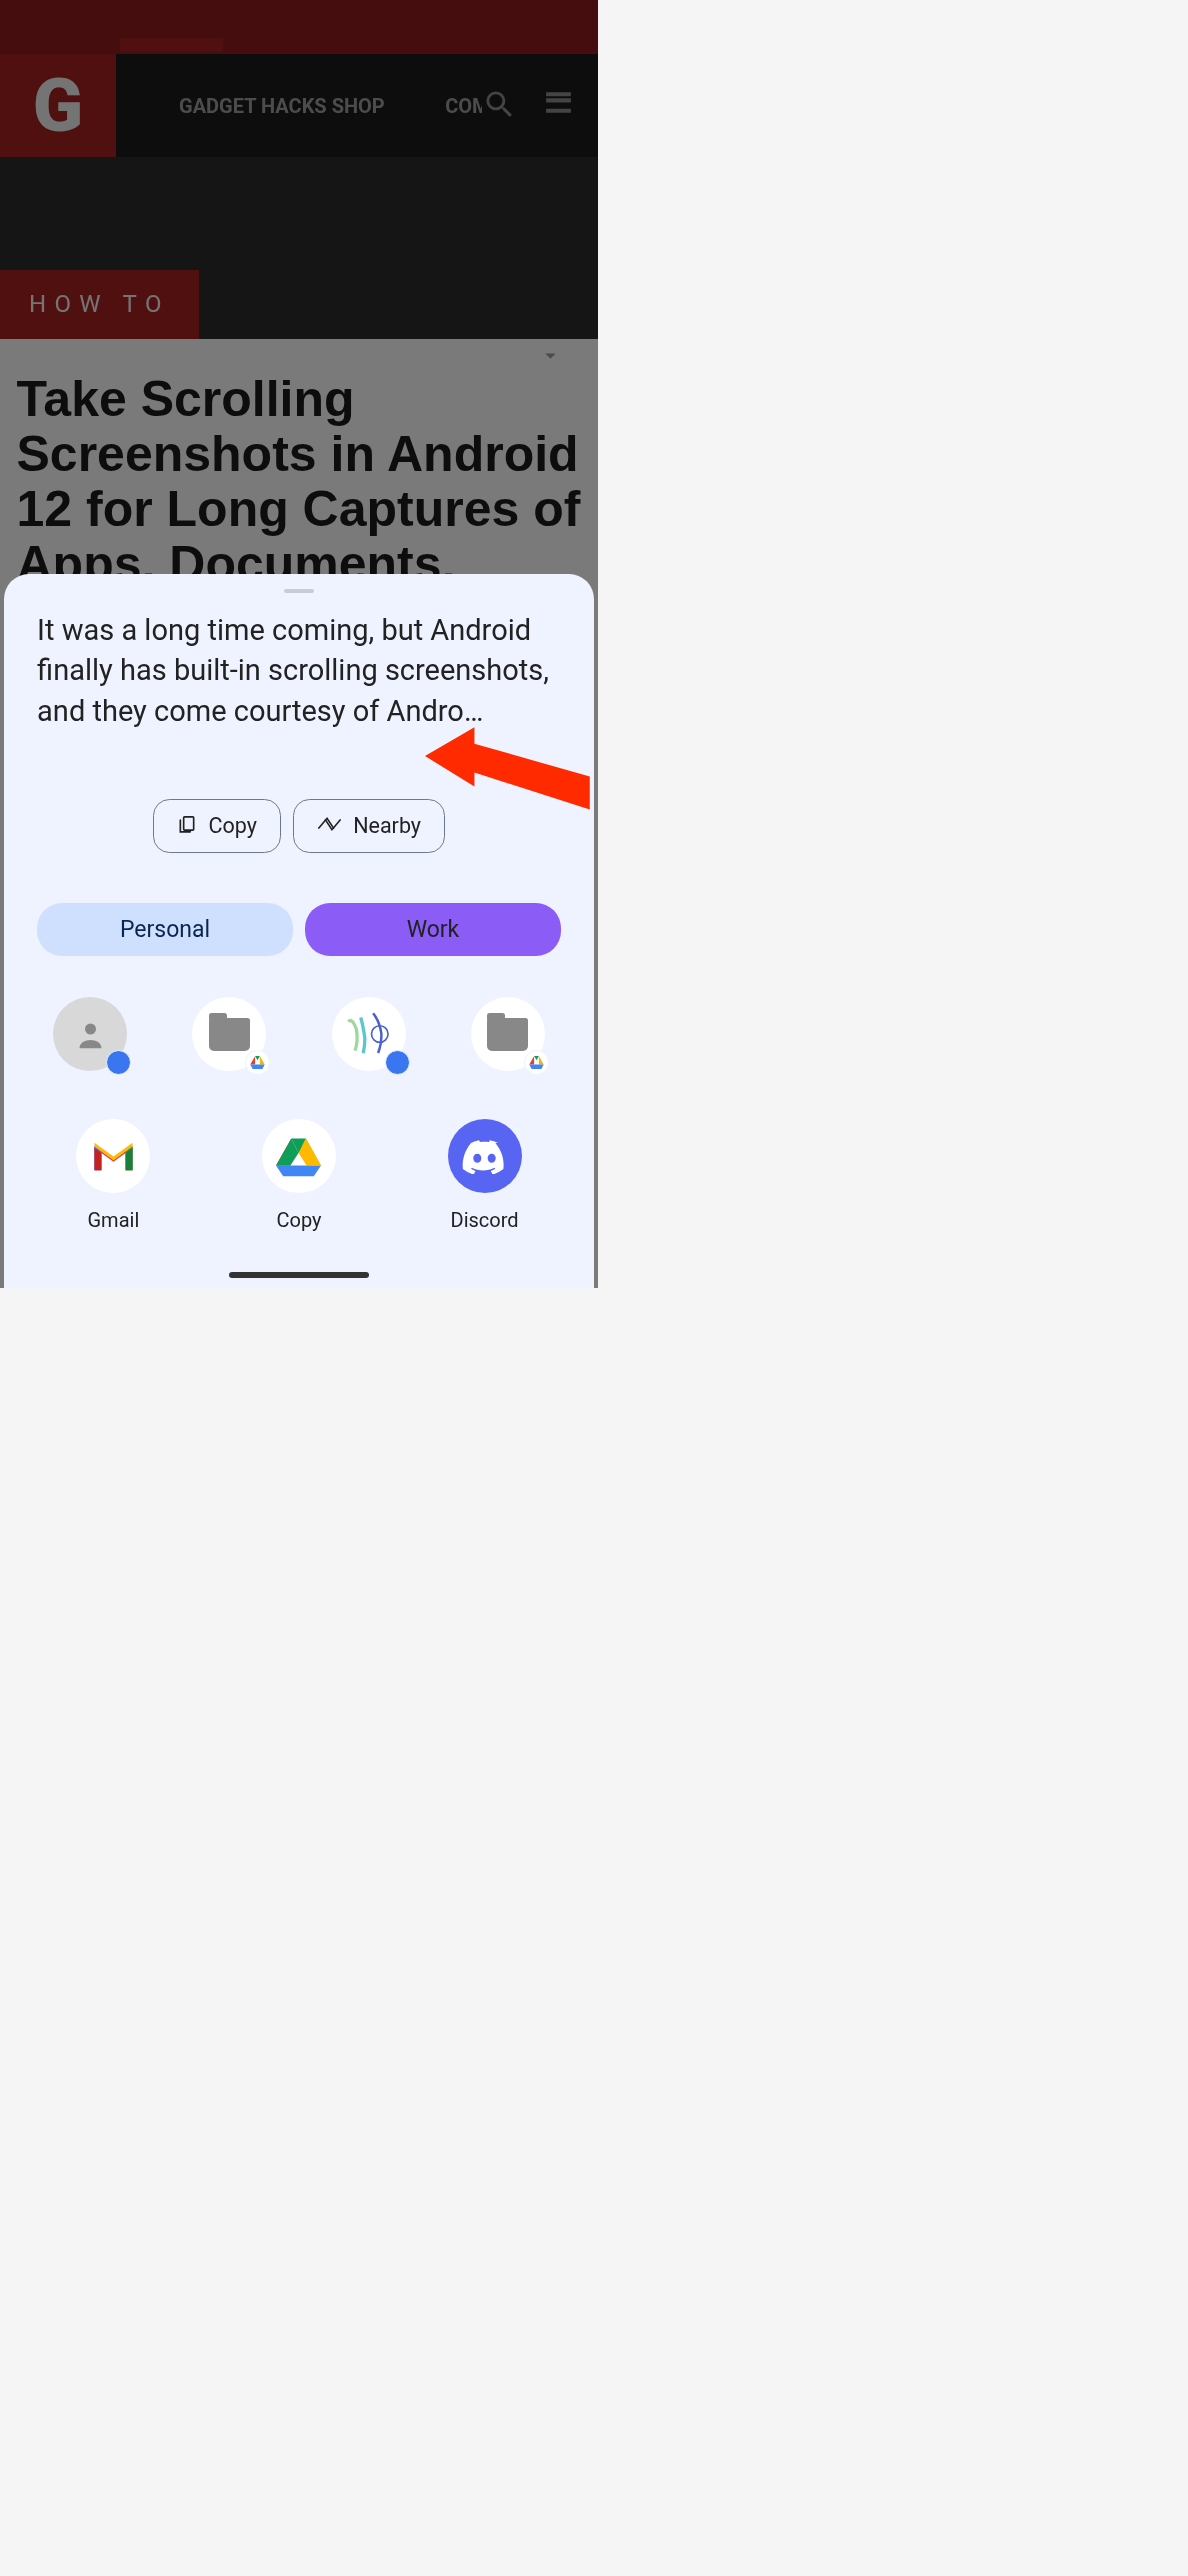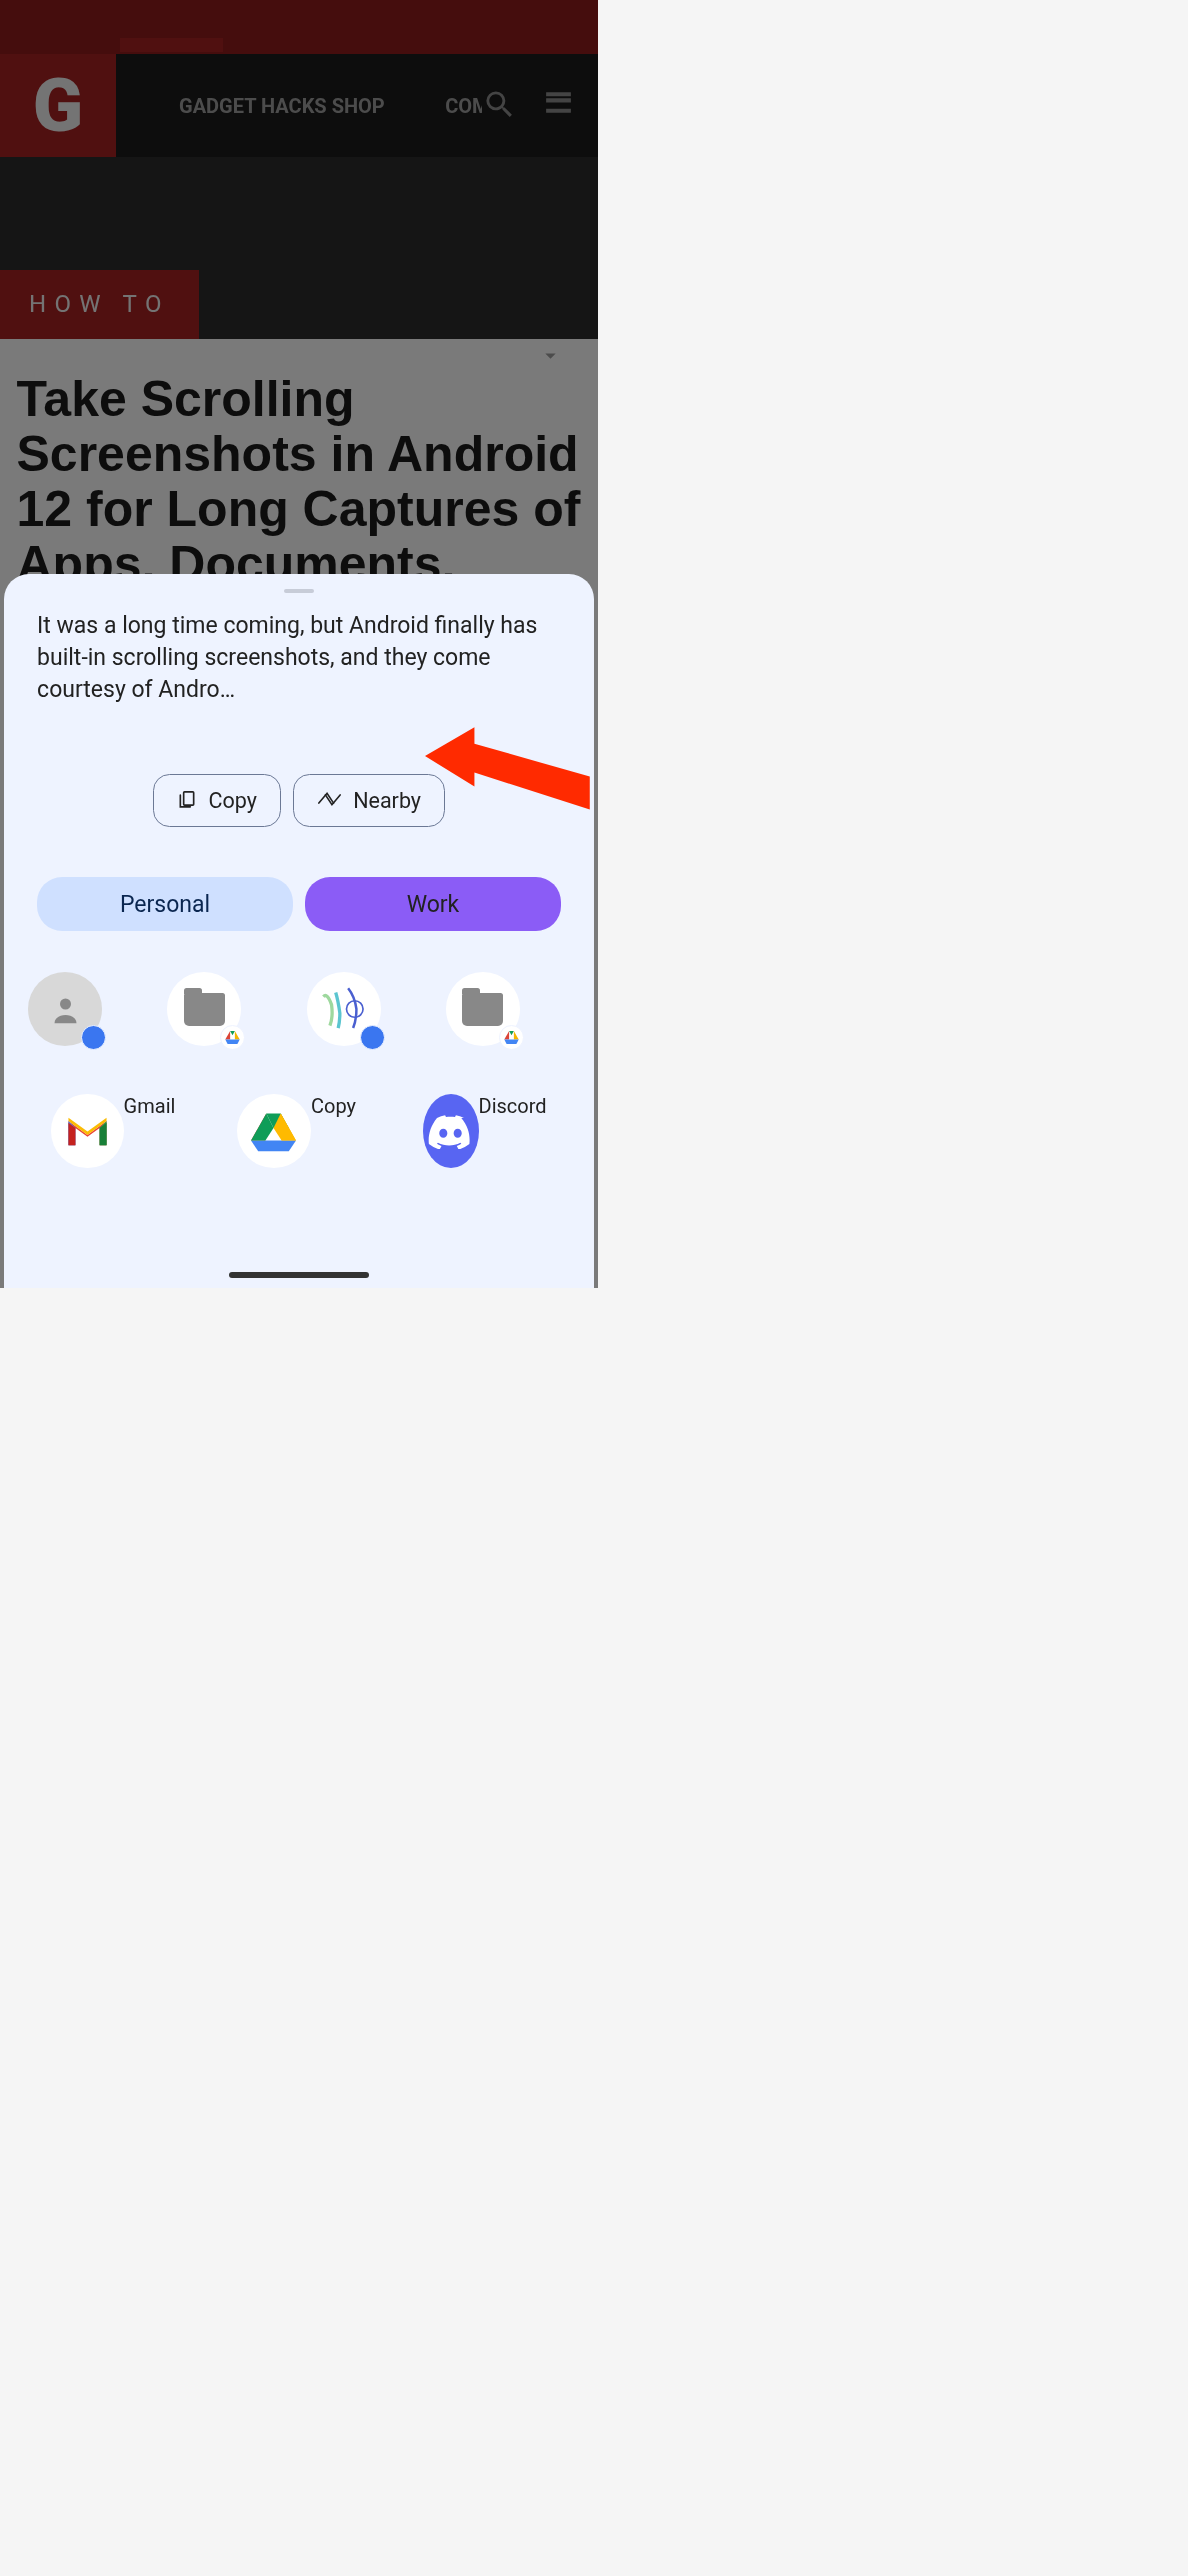--- a/index.html
+++ b/index.html
@@ -122,21 +122,21 @@
       padding: 15px 0 0 0;
     }
     .drag-handle {
       width: 30px;
       height: 4.1px;
       background: #c7ccd8;
       border-radius: 2.5px;
       margin: 0 auto 16.5px auto;
     }
     .share-text {
-      font-size: 23px;
+      font-size: 29px;
       color: #222;
       line-height: 1.4;
       padding: 0 42px 25px 33px;
       font-family: 'Google Sans', Roboto, sans-serif;
     }
     .action-row {
       display: flex;
       justify-content: center;
       gap: 11.6px;
       margin-bottom: 25px;
@@ -170,21 +170,22 @@
     }
     .tab.active { background: #cfe0ff; color: #0a2650; }
     .tab.inactive { background: #8b5cf6; color: #222; }
     .targets-row {
       display: flex;
       justify-content: space-around;
       padding: 33px 16.5px 0 16.5px;
     }
     .target {
       display: flex;
-      flex-direction: row;
+      flex-direction: column;
+      align-items: center;
       width: 124px;
     }
     .target-icon {
       width: 74px;
       height: 74px;
       border-radius: 50%;
       background: #fff;
       display: flex;
       align-items: center;
       justify-content: center;

